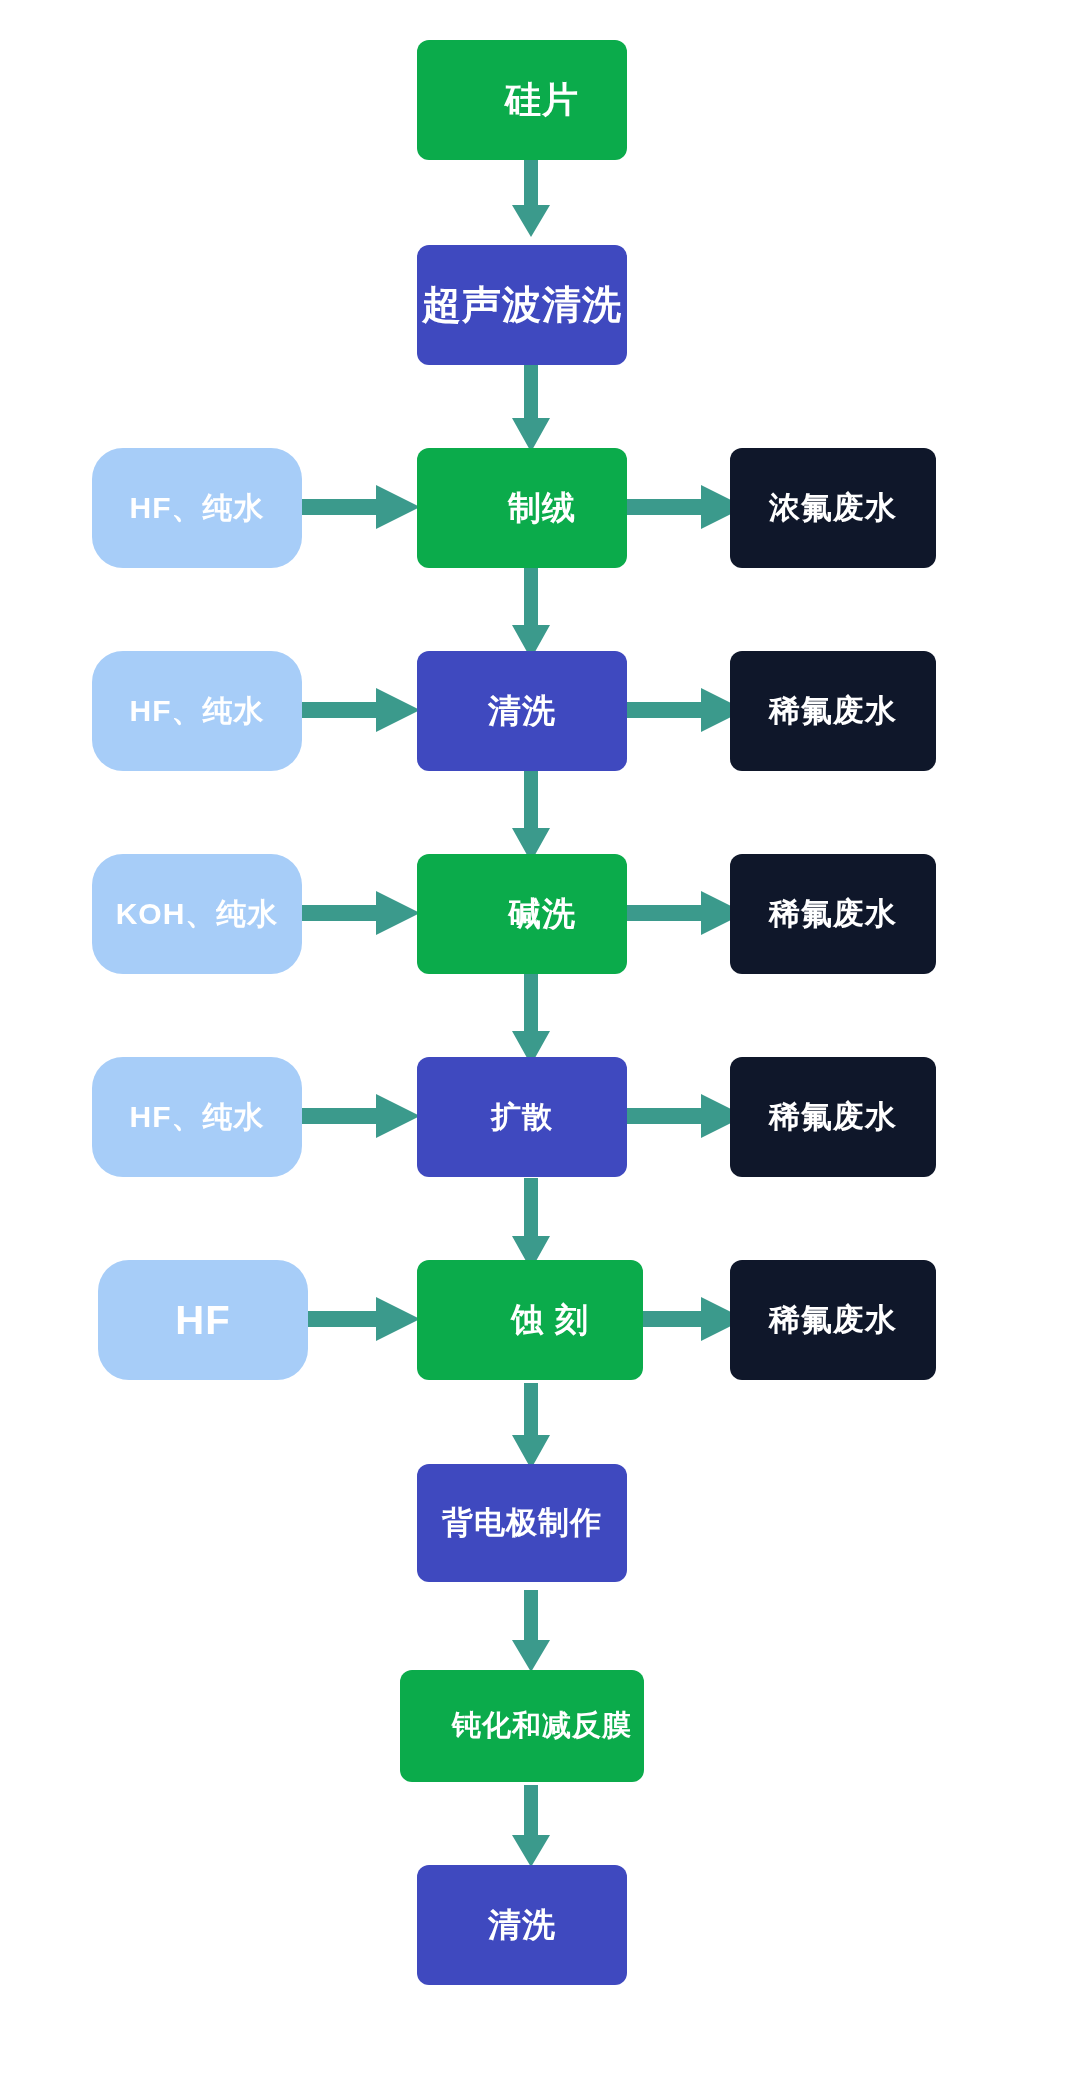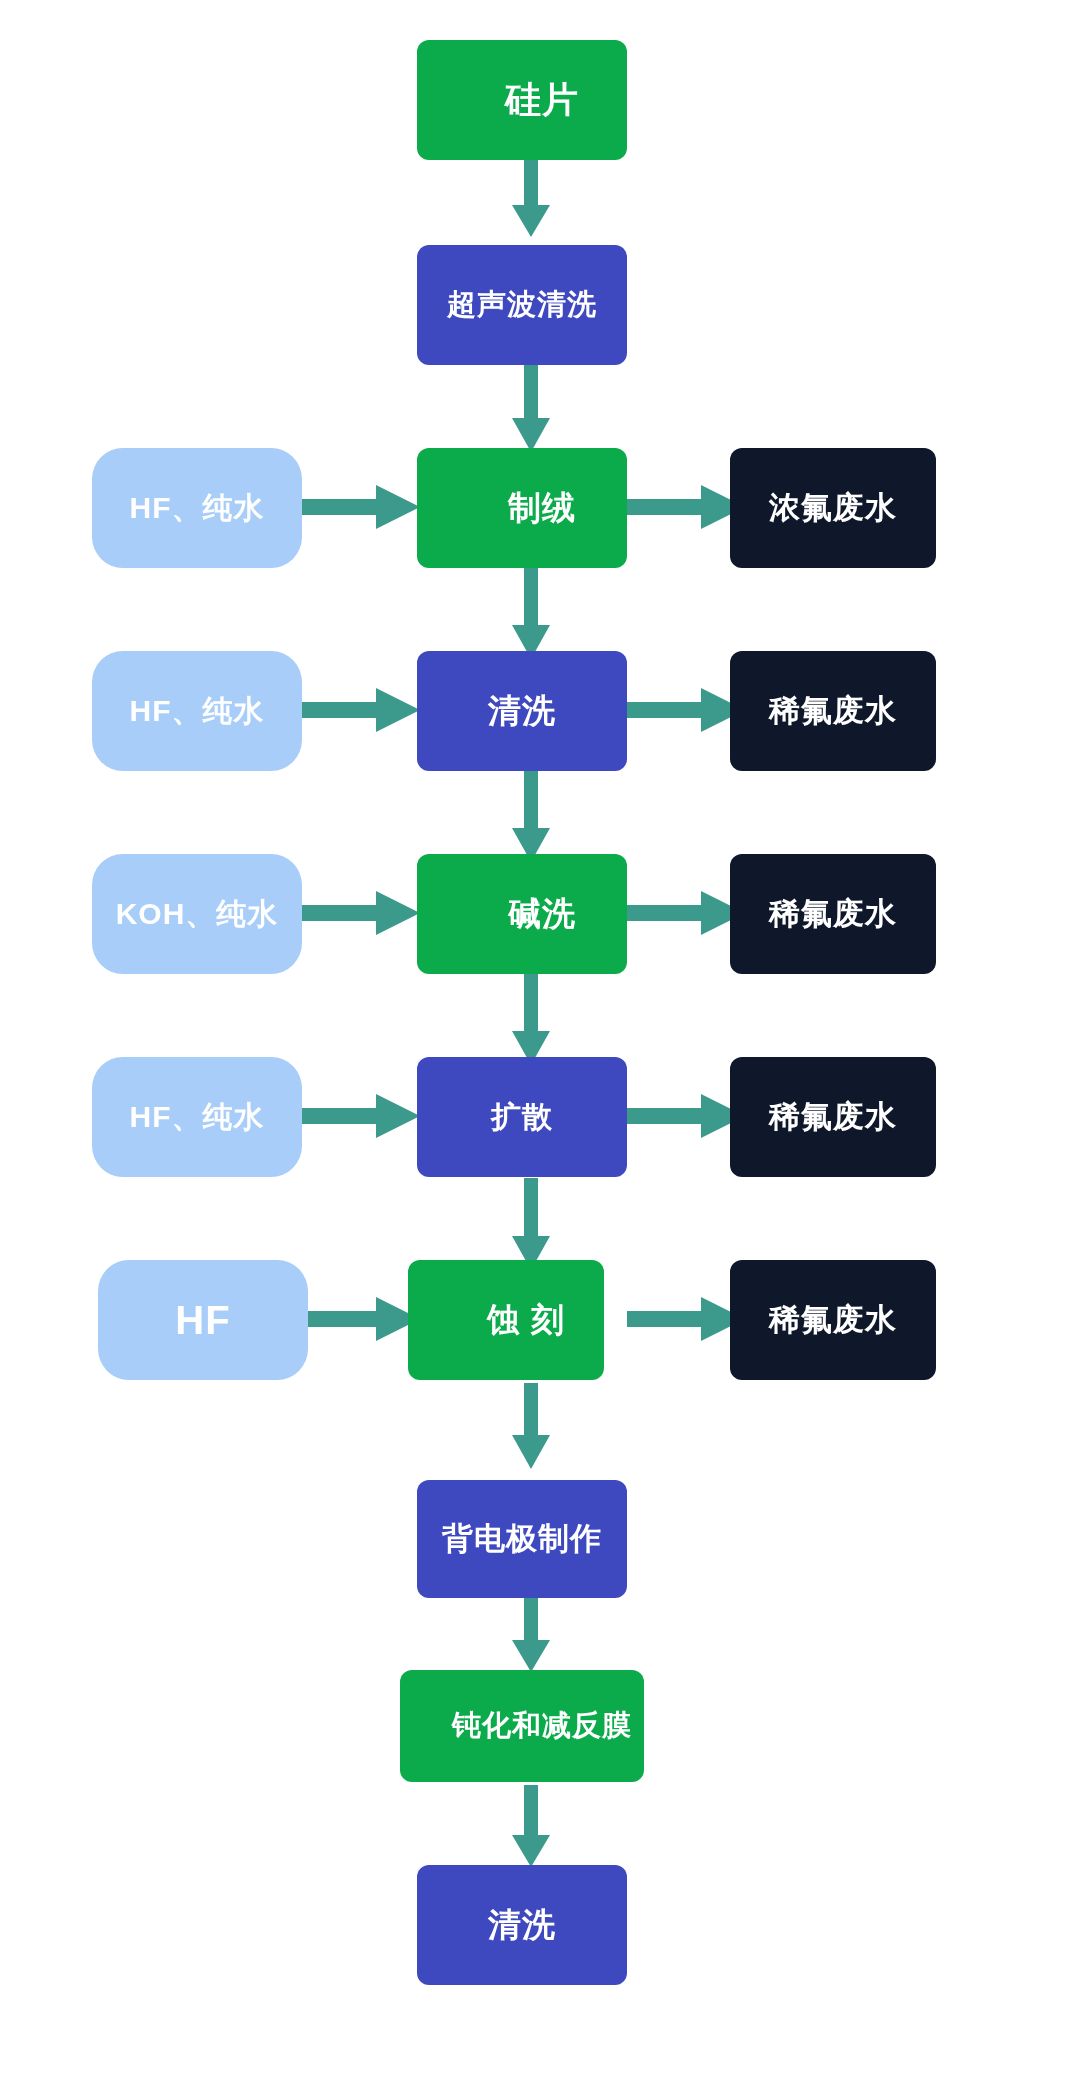--- a/index.html
+++ b/index.html
@@ -132,33 +132,33 @@
       </svg>
   </div>
   <div class="arrow" style="left:627px;top:1293px;">
     <svg width="118" height="52" viewBox="0 0 118 52">
         <path d="M0 18 h74 V4 L118 26 L74 48 V34 H0 Z" fill="#3b9a8c"></path>
       </svg>
   </div>
 
   <div class="node green" style="left:417px;top:40px;width:210px;height:120px;font-size:36px;">硅片</div>
 
-  <div class="node blue" style="left:417px;top:245px;width:210px;height:120px;font-size:29px;">超声波清洗</div>
+  <div class="node blue" style="left:417px;top:245px;width:210px;height:120px;font-size:39px;">超声波清洗</div>
 
   <div class="node green" style="left:417px;top:448px;width:210px;height:120px;font-size:33px;">制绒</div>
 
   <div class="node blue" style="left:417px;top:651px;width:210px;height:120px;font-size:33px;">清洗</div>
 
   <div class="node green" style="left:417px;top:854px;width:210px;height:120px;font-size:33px;text-align:center;">碱洗</div>
 
   <div class="node blue" style="left:417px;top:1057px;width:210px;height:120px;font-size:30px;">扩散</div>
 
-  <div class="node green" style="left:408px;top:1260px;width:196px;height:120px;font-size:33px;">蚀 刻</div>
+  <div class="node green" style="left:417px;top:1260px;width:226px;height:120px;font-size:33px;">蚀 刻</div>
 
-  <div class="node blue" style="left:417px;top:1464px;width:210px;height:118px;font-size:31px;margin-top:16px;">背电极制作</div>
+  <div class="node blue" style="left:417px;top:1464px;width:210px;height:118px;font-size:31px;">背电极制作</div>
 
   <div class="node green" style="left:400px;top:1670px;width:244px;height:112px;font-size:29px;">钝化和减反膜</div>
 
   <div class="node blue" style="left:417px;top:1865px;width:210px;height:120px;font-size:33px;">清洗</div>
 
   <div class="node lblue" style="left:92px;top:448px;width:210px;height:120px;font-size:30px;">HF、纯水</div>
 
   <div class="node lblue" style="left:92px;top:651px;width:210px;height:120px;font-size:30px;">HF、纯水</div>
 
   <div class="node lblue" style="left:92px;top:854px;width:210px;height:120px;font-size:30px;">KOH、纯水</div>

